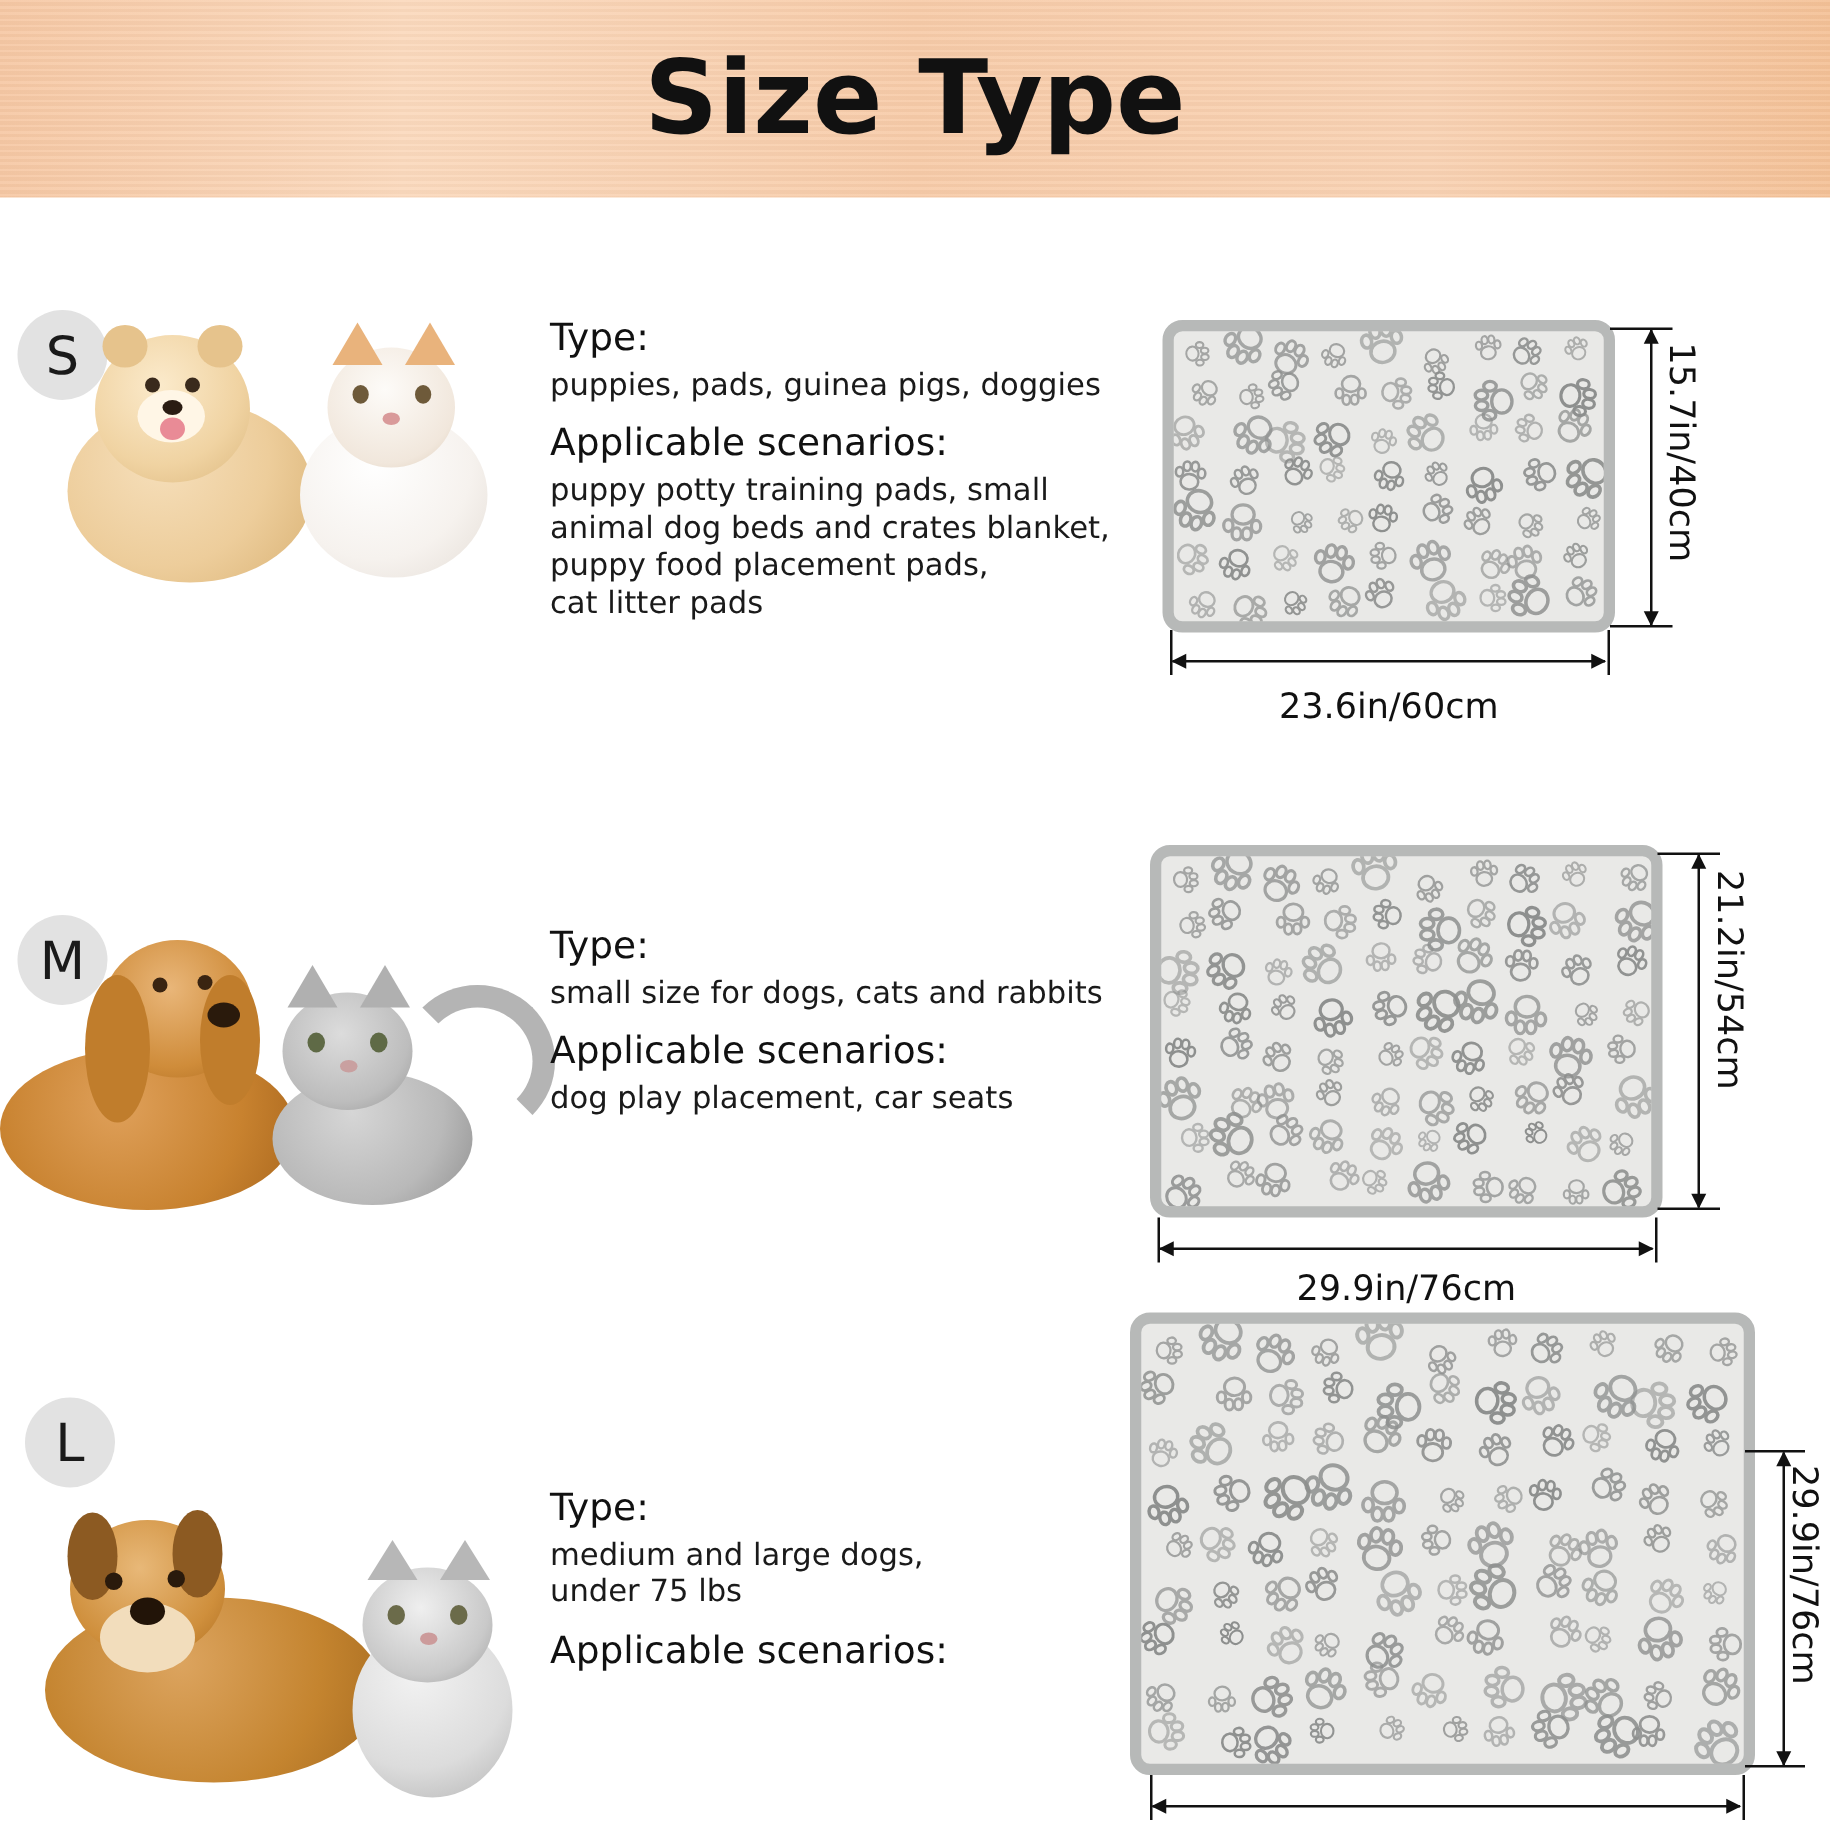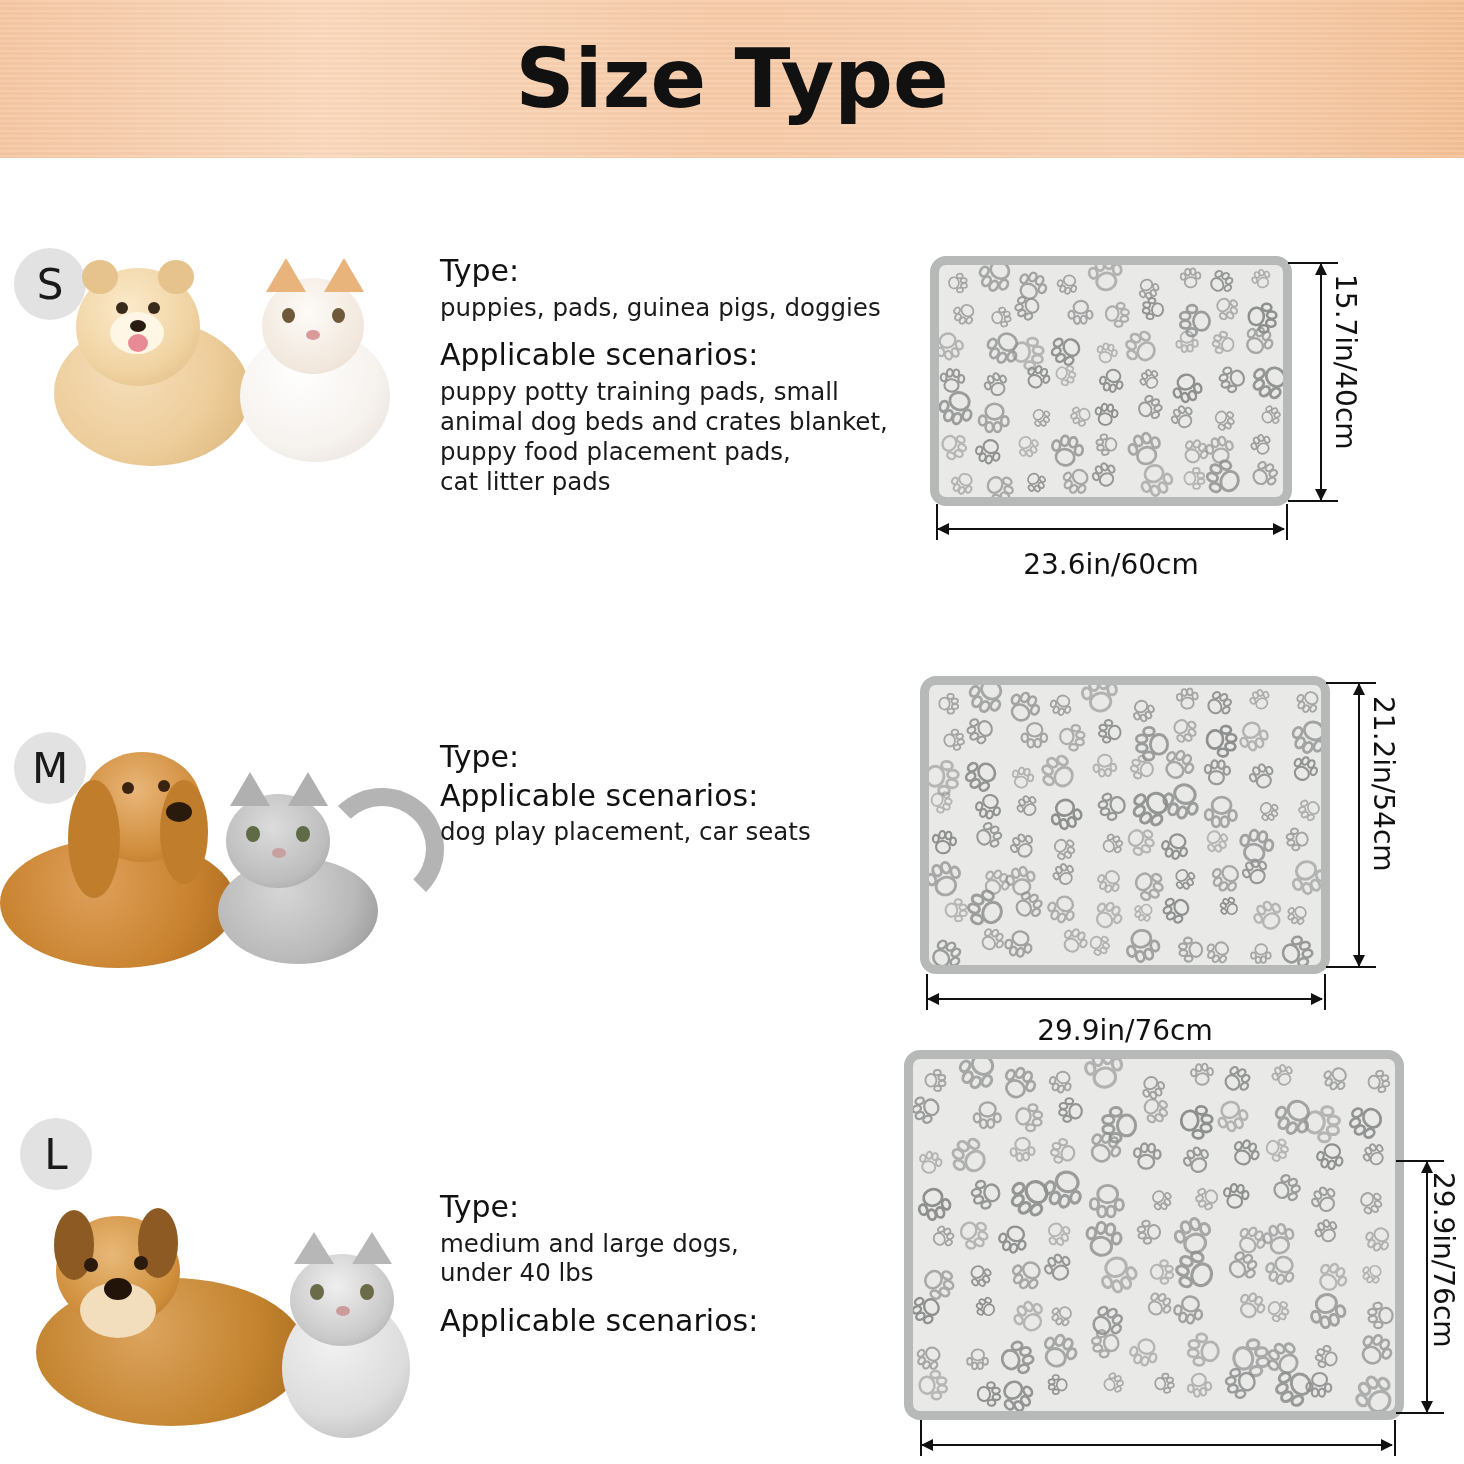--- a/index.html
+++ b/index.html
@@ -704,20 +704,21 @@
     <div style="position:absolute; left:298px; top:62px; width:0; height:0; border-left:20px solid transparent; border-right:20px solid transparent; border-bottom:34px solid #b0b0b0;"></div>
     <div class="blob" style="left:256px; top:116px; width:14px; height:16px; background:#5f6a46;"></div>
     <div class="blob" style="left:306px; top:116px; width:14px; height:16px; background:#5f6a46;"></div>
     <div class="blob" style="left:282px; top:138px; width:14px; height:10px; background:#c9a0a0;"></div>
 
     <div style="position:absolute; left:330px; top:78px; width:88px; height:86px; border:18px solid #b4b4b4; border-radius:50%; border-left-color:transparent; border-bottom-color:transparent;"></div>
   </div>
 
   <div class="text-block" style="left:440px; top:120px;">
     <div class="label">Type:</div>
+    <div class="value">small size for dogs, cats and rabbits</div>
     <div class="label">Applicable scenarios:</div>
     <div class="value last">dog play placement, car seats</div>
   </div>
 
   <div class="pad-wrap" style="left:920px; top:56px;">
     <div class="pad" id="pad-m" style="width:410px; height:298px;">
       <div class="pad-inner">
           <span class="paw" style="left:7.0px;top:6.1px;"><svg width="24.8" height="24.8" viewBox="0 0 100 100" style="transform:rotate(87deg);opacity:0.75">
               <ellipse cx="50" cy="66" rx="24" ry="21" fill="none" stroke="#8d8f8e" stroke-width="7"></ellipse>
               <ellipse cx="22" cy="40" rx="10" ry="13" fill="none" stroke="#8d8f8e" stroke-width="7"></ellipse>
@@ -1311,21 +1312,21 @@
     <div style="position:absolute; left:284px; top:82px; width:0; height:0; border-left:20px solid transparent; border-right:20px solid transparent; border-bottom:32px solid #b7b7b7;"></div>
     <div style="position:absolute; left:342px; top:82px; width:0; height:0; border-left:20px solid transparent; border-right:20px solid transparent; border-bottom:32px solid #b7b7b7;"></div>
     <div class="blob" style="left:300px; top:134px; width:14px; height:16px; background:#6b6b4a;"></div>
     <div class="blob" style="left:350px; top:134px; width:14px; height:16px; background:#6b6b4a;"></div>
     <div class="blob" style="left:326px; top:156px; width:14px; height:10px; background:#cc9b9b;"></div>
   </div>
 
   <div class="text-block" style="left:440px; top:150px;">
     <div class="label">Type:</div>
     <div class="value">medium and large dogs,
-under 40 lbs</div>
+under 75 lbs</div>
     <div class="label">Applicable scenarios:</div>
   </div>
 
   <div class="pad-wrap" style="left:904px; top:10px;">
     <div class="pad" id="pad-l" style="width:500px; height:370px;">
       <div class="pad-inner">
           <span class="paw" style="left:8.6px;top:7.5px;"><svg width="26.2" height="26.2" viewBox="0 0 100 100" style="transform:rotate(87deg);opacity:0.75">
               <ellipse cx="50" cy="66" rx="24" ry="21" fill="none" stroke="#8d8f8e" stroke-width="7"></ellipse>
               <ellipse cx="22" cy="40" rx="10" ry="13" fill="none" stroke="#8d8f8e" stroke-width="7"></ellipse>
               <ellipse cx="42" cy="24" rx="10" ry="13" fill="none" stroke="#8d8f8e" stroke-width="7"></ellipse>

